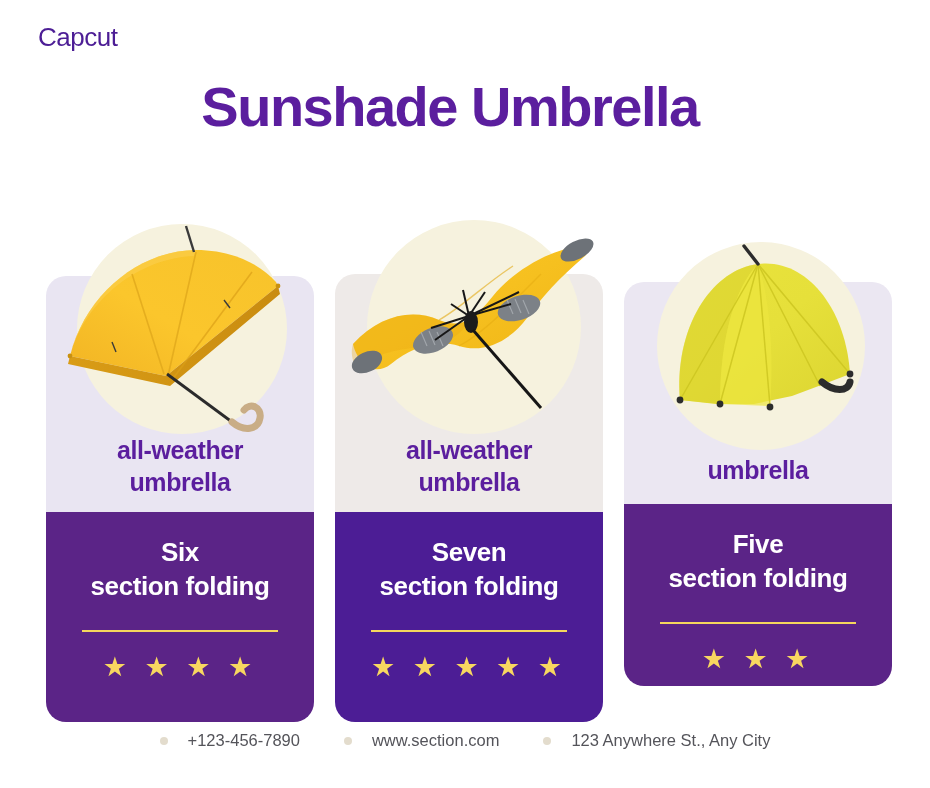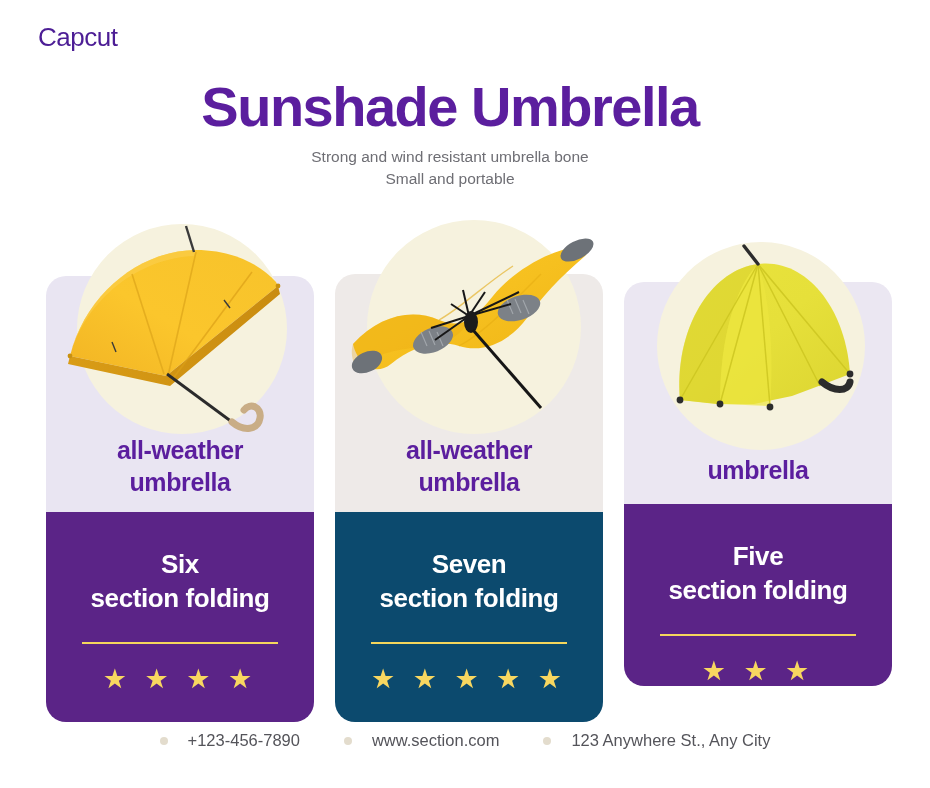--- a/index.html
+++ b/index.html
@@ -90,25 +90,25 @@
     color:#5b1e9e;
     line-height:1.28;
     letter-spacing:-0.4px;
     white-space:pre-line;
   }
   .card-3 .card-label { bottom:18px; }
 
   .card-bottom {
     border-radius:0 0 20px 20px;
     text-align:center;
-    padding-top:36px;
+    padding-top:24px;
     height:210px;
   }
   .card-1 .card-bottom { background:#5b2487; }
-  .card-2 .card-bottom { background:#0c4a6e; height:210px; }
+  .card-2 .card-bottom { background:#4c1d95; height:210px; }
   .card-3 .card-bottom { background:#5b2487; height:182px; }
 
   .folding {
     color:#ffffff;
     font-size:26px;
     font-weight:bold;
     line-height:1.3;
     letter-spacing:-0.4px;
     white-space:pre-line;
   }
@@ -151,24 +151,20 @@
     flex:0 0 auto;
   }
 </style>
 </head>
 <body>
 
 <div class="brand">Capcut</div>
 
 <div class="header">
   <div class="title">Sunshade Umbrella</div>
-  <div class="subtitle">
-    <div>Strong and wind resistant umbrella bone</div>
-    <div>Small and portable</div>
-  </div>
 </div>
 
 <div class="cards">
 
   <div class="card card-1">
     <div class="card-top">
       <div class="photo-circle"></div>
       <div class="photo">
         <svg viewBox="0 0 268 230" preserveAspectRatio="xMidYMid meet">
           <defs>

